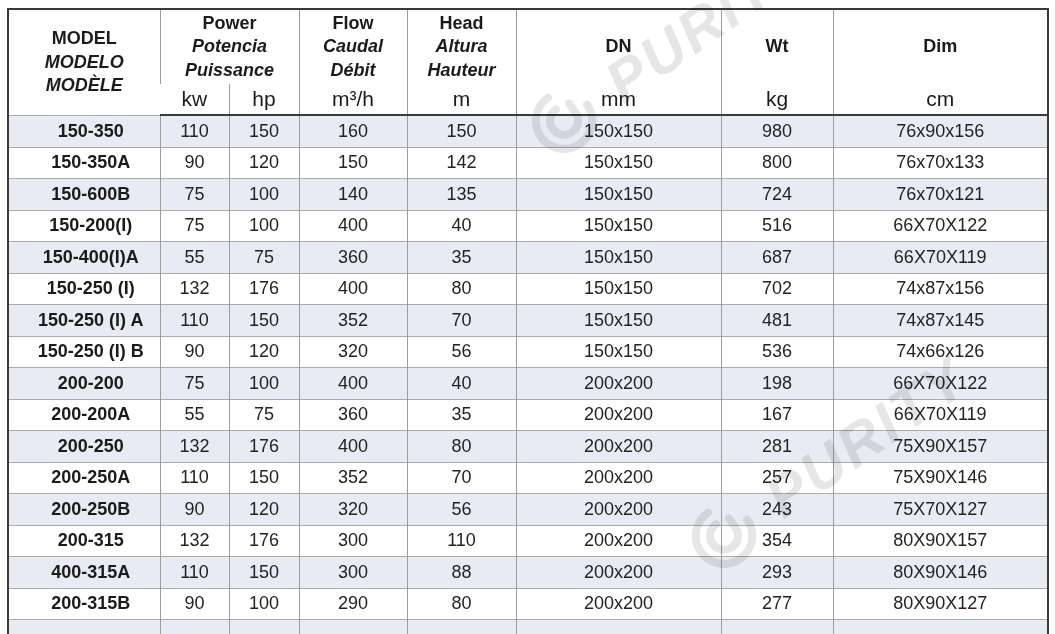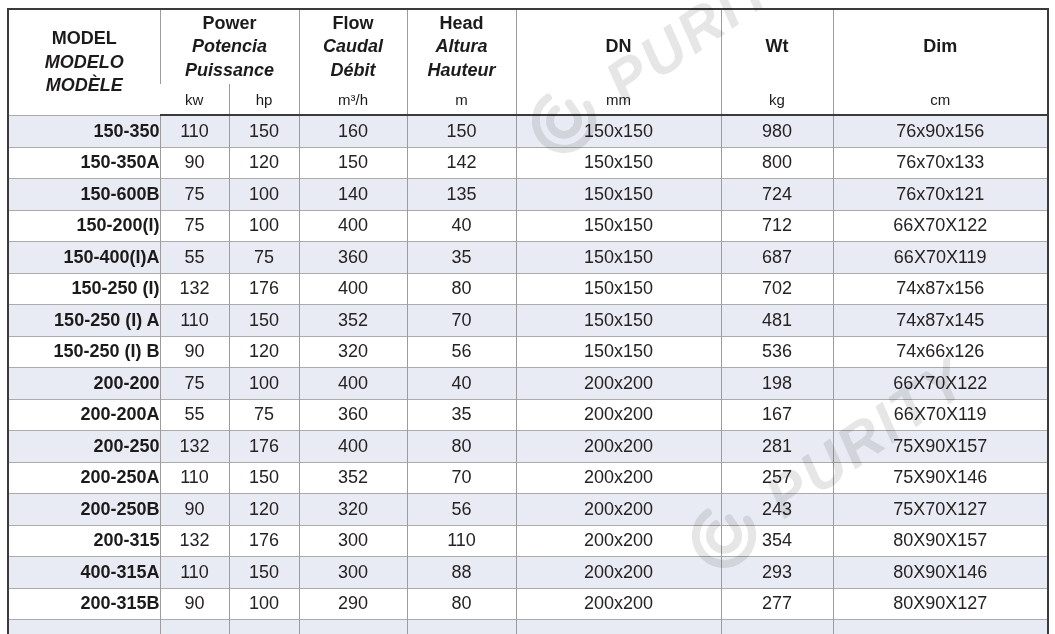--- a/index.html
+++ b/index.html
@@ -29,34 +29,34 @@
 
   th,td{padding:0;border-left:1px solid #9c9c9c;}
   th:first-child,td:first-child{border-left:none;}
 
   thead th{
     font-weight:bold;color:#1d1a1a;
     text-align:center;vertical-align:middle;
     background:#ffffff;
   }
   tr.titles th{height:74px;border-bottom:none;font-size:18px;line-height:1.3;}
-  tr.units th{height:30px;border-top:none;font-weight:normal;font-size:15px;
+  tr.units th{height:30px;border-top:none;font-weight:normal;font-size:21px;
               border-bottom:2px solid #3a3a3a;}
   .t2,.t3{font-style:italic;}
   th.model-th{vertical-align:middle;}
 
   tbody td{
     height:30.5px;
     border-top:1px solid #ababab;
     font-size:18px;color:#262222;
     text-align:center;vertical-align:middle;
     white-space:nowrap;overflow:hidden;
   }
   tbody td.model{
-    text-align:right;padding-left:13px;
+    text-align:center;padding-left:13px;
     font-weight:bold;color:#1d1a1a;
   }
   tbody tr:nth-child(odd) td{background:#e9ebf4;}
   tbody tr:nth-child(even) td{background:#ffffff;}
 
   
   .wm{
     position:absolute;z-index:3;
     display:flex;align-items:center;gap:14px;
     color:#e6e6e6;
@@ -156,21 +156,21 @@
           <td>724</td>
           <td>76x70x121</td>
         </tr>
         <tr>
           <td class="model">150-200(I)</td>
           <td>75</td>
           <td>100</td>
           <td>400</td>
           <td>40</td>
           <td>150x150</td>
-          <td>712</td>
+          <td>516</td>
           <td>66X70X122</td>
         </tr>
         <tr>
           <td class="model">150-400(I)A</td>
           <td>55</td>
           <td>75</td>
           <td>360</td>
           <td>35</td>
           <td>150x150</td>
           <td>687</td>

